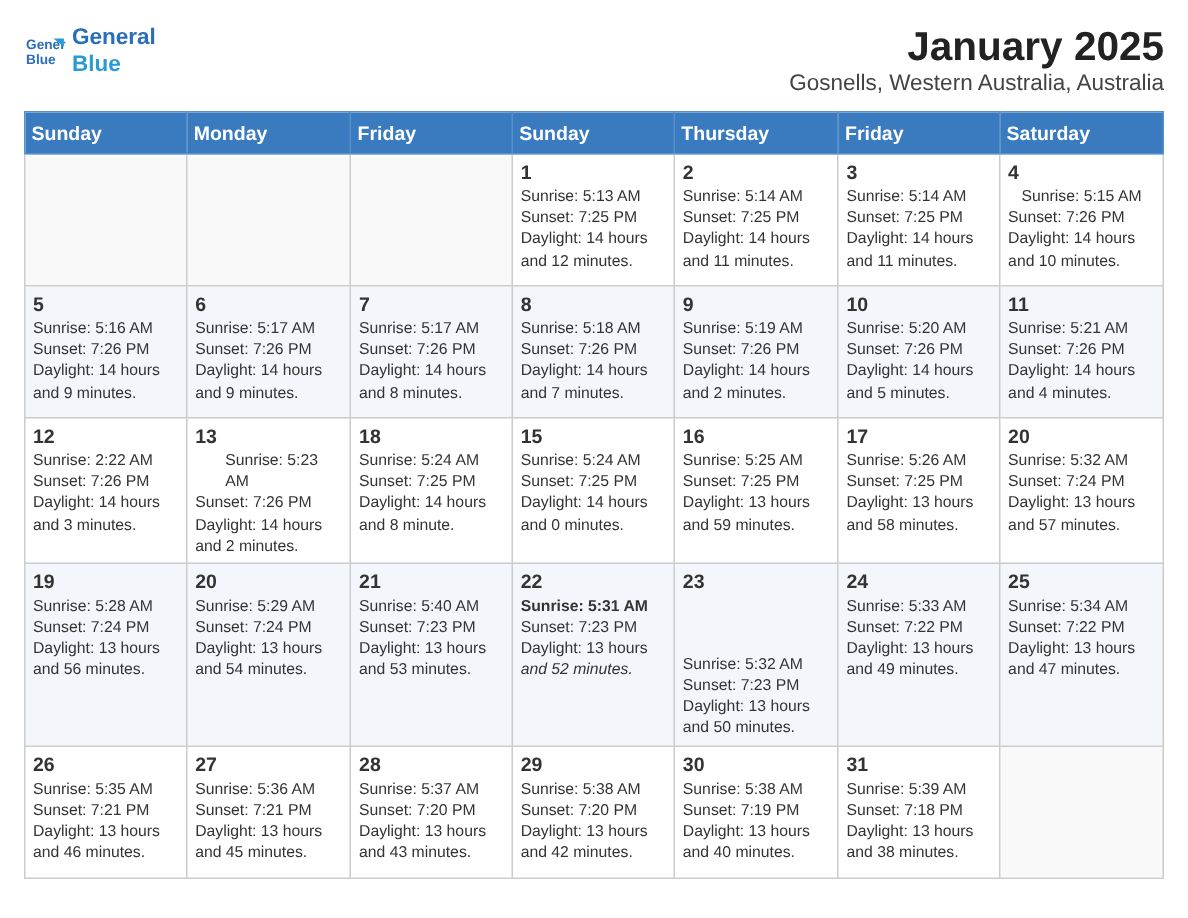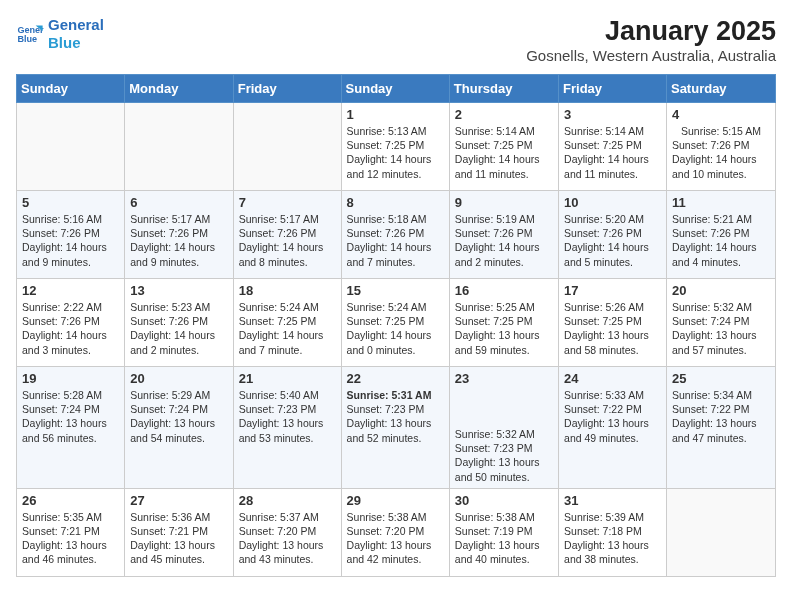--- a/index.html
+++ b/index.html
@@ -200,31 +200,31 @@
       <tr class="row-week">
         <td>
           <span class="day-number">12</span>
           <div style="line-height: 1.35;">Sunrise: 2:22 AM</div>
           <div style="line-height: 1.35;">Sunset: 7:26 PM</div>
           <div style="line-height: 1.35;">Daylight: 14 hours</div>
           <div style="line-height: 1.35;">and 3 minutes.</div>
         </td>
         <td>
           <span class="day-number">13</span>
-          <div style="line-height: 1.35;">Sunrise: 5:23 AM</div>
+          <div style="line-height: 1.35; margin-left: 20px;">Sunrise: 5:23 AM</div>
           <div style="line-height: 1.35;">Sunset: 7:26 PM</div>
           <div style="line-height: 1.35;">Daylight: 14 hours</div>
           <div style="line-height: 1.35;">and 2 minutes.</div>
         </td>
         <td>
           <span class="day-number">18</span>
           <div style="line-height: 1.35;">Sunrise: 5:24 AM</div>
           <div style="line-height: 1.35;">Sunset: 7:25 PM</div>
           <div style="line-height: 1.35;">Daylight: 14 hours</div>
-          <div style="line-height: 1.35;">and 7 minute.</div>
+          <div style="line-height: 1.35;">and 8 minute.</div>
         </td>
         <td>
           <span class="day-number">15</span>
           <div style="line-height: 1.35;">Sunrise: 5:24 AM</div>
           <div style="line-height: 1.35;">Sunset: 7:25 PM</div>
           <div style="line-height: 1.35;">Daylight: 14 hours</div>
           <div style="line-height: 1.35;">and 0 minutes.</div>
         </td>
         <td>
           <span class="day-number">16</span>
@@ -268,21 +268,21 @@
           <div style="line-height: 1.35;">Sunrise: 5:40 AM</div>
           <div style="line-height: 1.35;">Sunset: 7:23 PM</div>
           <div style="line-height: 1.35;">Daylight: 13 hours</div>
           <div style="line-height: 1.35;">and 53 minutes.</div>
         </td>
         <td>
           <span class="day-number">22</span>
           <div style="line-height: 1.35; font-weight: bold;">Sunrise: 5:31 AM</div>
           <div style="line-height: 1.35;">Sunset: 7:23 PM</div>
           <div style="line-height: 1.35;">Daylight: 13 hours</div>
-          <div style="line-height: 1.35;">and 52 minutes.</div>
+          <div style="line-height: 1.35; font-style: italic;">and 52 minutes.</div>
         </td>
         <td>
           <span class="day-number">23</span>
           <div style="line-height: 1.35; margin-top: 41px;">Sunrise: 5:32 AM</div>
           <div style="line-height: 1.35;">Sunset: 7:23 PM</div>
           <div style="line-height: 1.35;">Daylight: 13 hours</div>
           <div style="line-height: 1.35;">and 50 minutes.</div>
         </td>
         <td>
           <span class="day-number">24</span>

